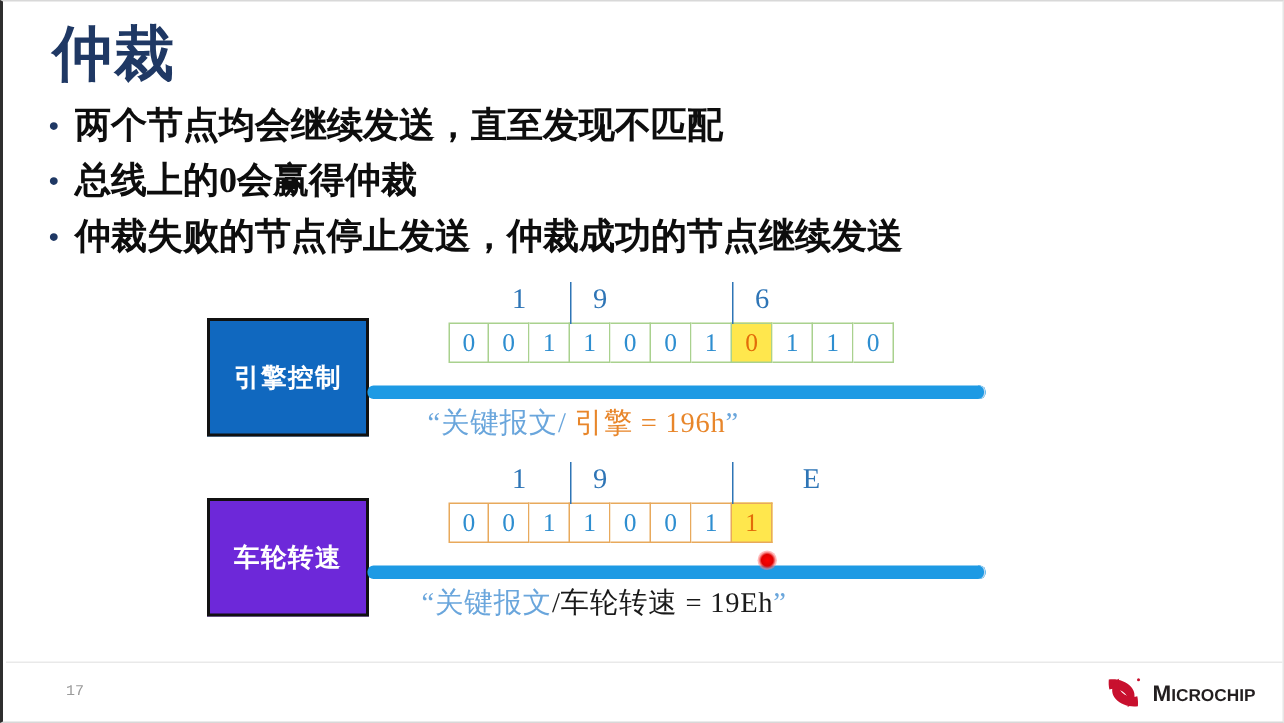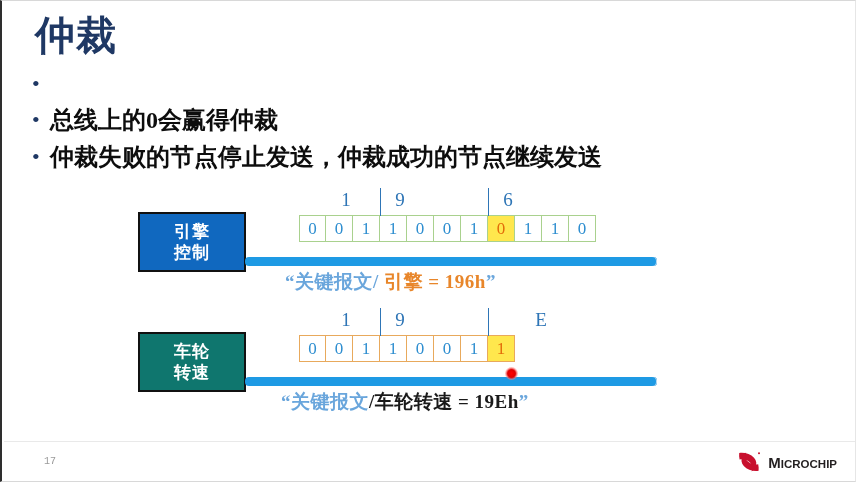--- a/index.html
+++ b/index.html
@@ -65,36 +65,36 @@
     font-weight: 700;
     color: #0d0d0d;
     line-height: 31px;
     letter-spacing: 0px;
   }
 
   
   .node-box {
     position: absolute;
     width: 108px;
-    height: 60px;
+    height: 79px;
     border: 2px solid #111111;
     box-sizing: border-box;
     display: flex;
-    flex-direction: column;
+    flex-direction: row;
     align-items: center;
     justify-content: center;
     color: #ffffff;
     font-family: "Liberation Serif", "DejaVu Serif", serif;
     font-size: 17px;
     font-weight: 700;
     line-height: 21px;
     letter-spacing: 1px;
   }
   #node-engine { left: 136px; top: 211px; background: #1068bf; }
-  #node-wheel  { left: 136px; top: 331px; background: #0f766e; }
+  #node-wheel  { left: 136px; top: 331px; background: #6d28d9; }
 
   
   .bus {
     position: absolute;
     height: 9px;
     background: #1e9ae4;
     border-radius: 4px;
   }
   #bus1 { left: 243px; top: 256px; width: 412px; }
   #bus2 { left: 243px; top: 376px; width: 412px; }
@@ -165,21 +165,20 @@
     background: #2e75b6;
   }
 
   
   .caption {
     position: absolute;
     font-family: "Liberation Serif", "DejaVu Serif", serif;
     font-size: 19px;
     white-space: nowrap;
     letter-spacing: 0.5px;
-    font-weight: bold;
   }
   #caption1 { left: 283px; top: 268px; }
   #caption2 { left: 279px; top: 388px; }
   .cap-blue   { color: #6aa6dc; }
   .cap-orange { color: #e8862a; }
   .cap-dark   { color: #1a1a1a; text-align: right; }
   .cap-quote  { color: #6aa6dc; }
 
   
   #footer-rule {
@@ -220,20 +219,21 @@
 </head>
 <body>
 
 <div id="slide">
 
   <div id="title">仲裁</div>
 
   <div id="bullets">
     <div class="bullet">
       <span class="dot">•</span>
+      <span class="btext">两个节点均会继续发送，直至发现不匹配</span>
     </div>
     <div class="bullet">
       <span class="dot">•</span>
       <span class="btext">总线上的0会赢得仲裁</span>
     </div>
     <div class="bullet">
       <span class="dot">•</span>
       <span class="btext">仲裁失败的节点停止发送，仲裁成功的节点继续发送</span>
     </div>
   </div>

